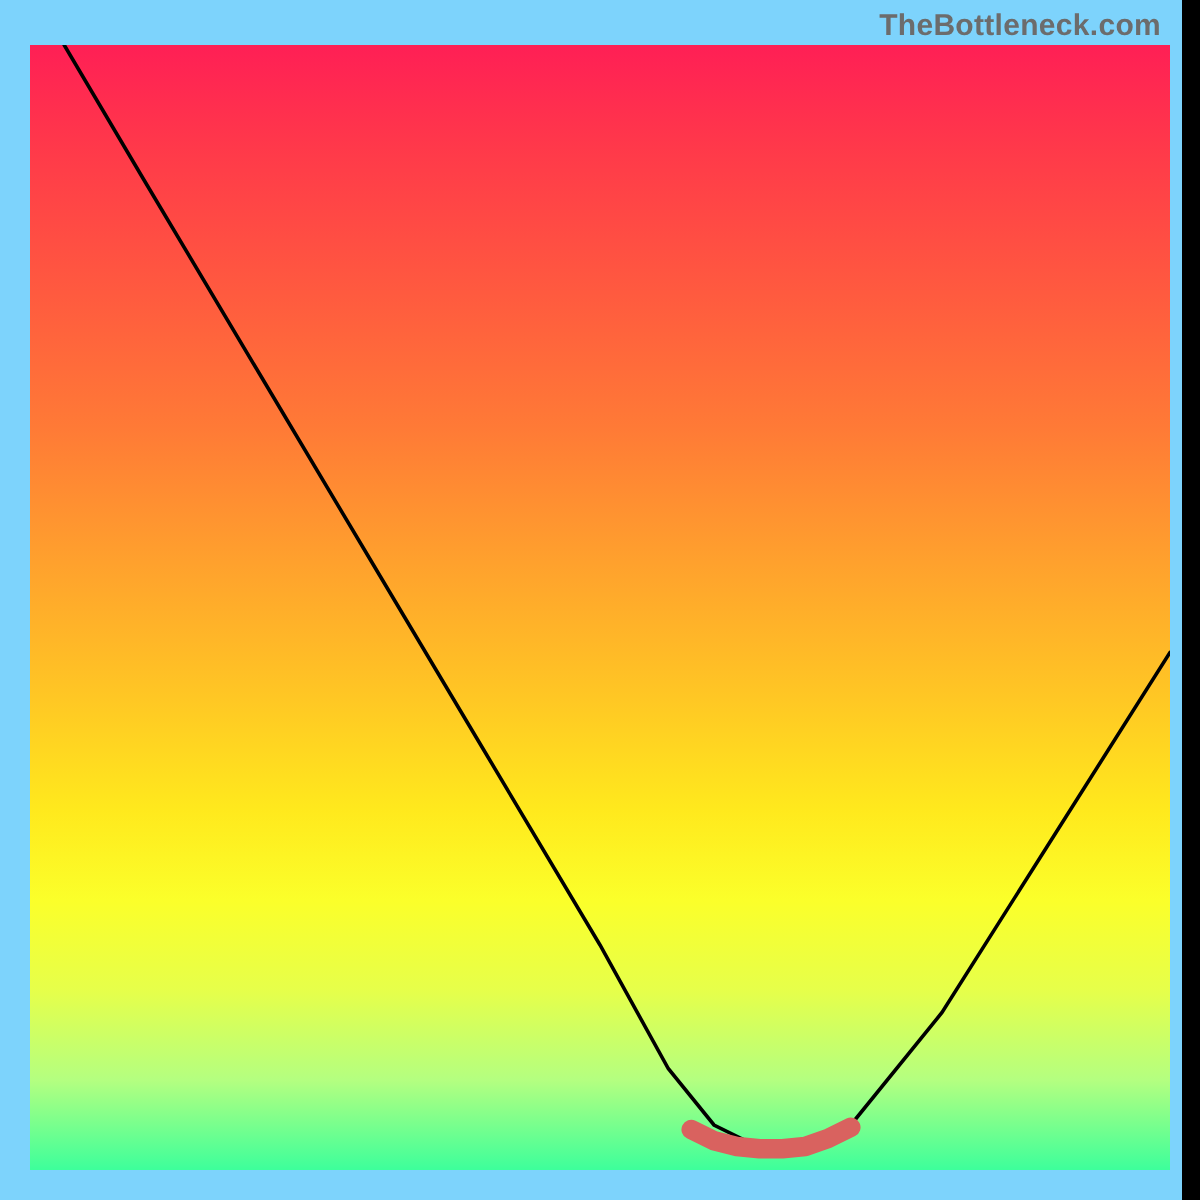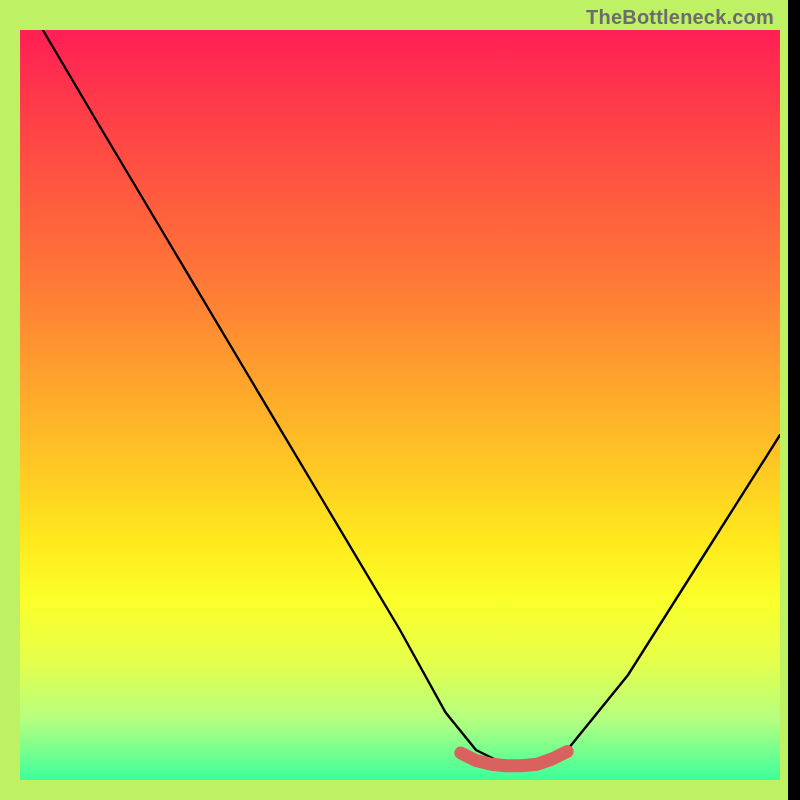--- a/index.html
+++ b/index.html
@@ -7,21 +7,21 @@
     padding: 0;
     width: 800px;
     height: 800px;
     background: #000;
     overflow: hidden;
   }
   .frame {
     position: relative;
     width: 788px;
     height: 800px;
-    background: #bef264;
+    background: #7dd3fc;
   }
   .plot {
     position: absolute;
     left: 20px;
     top: 30px;
     width: 760px;
     height: 750px;
     background: linear-gradient(
       to bottom,
       #ff1f55 0%,

